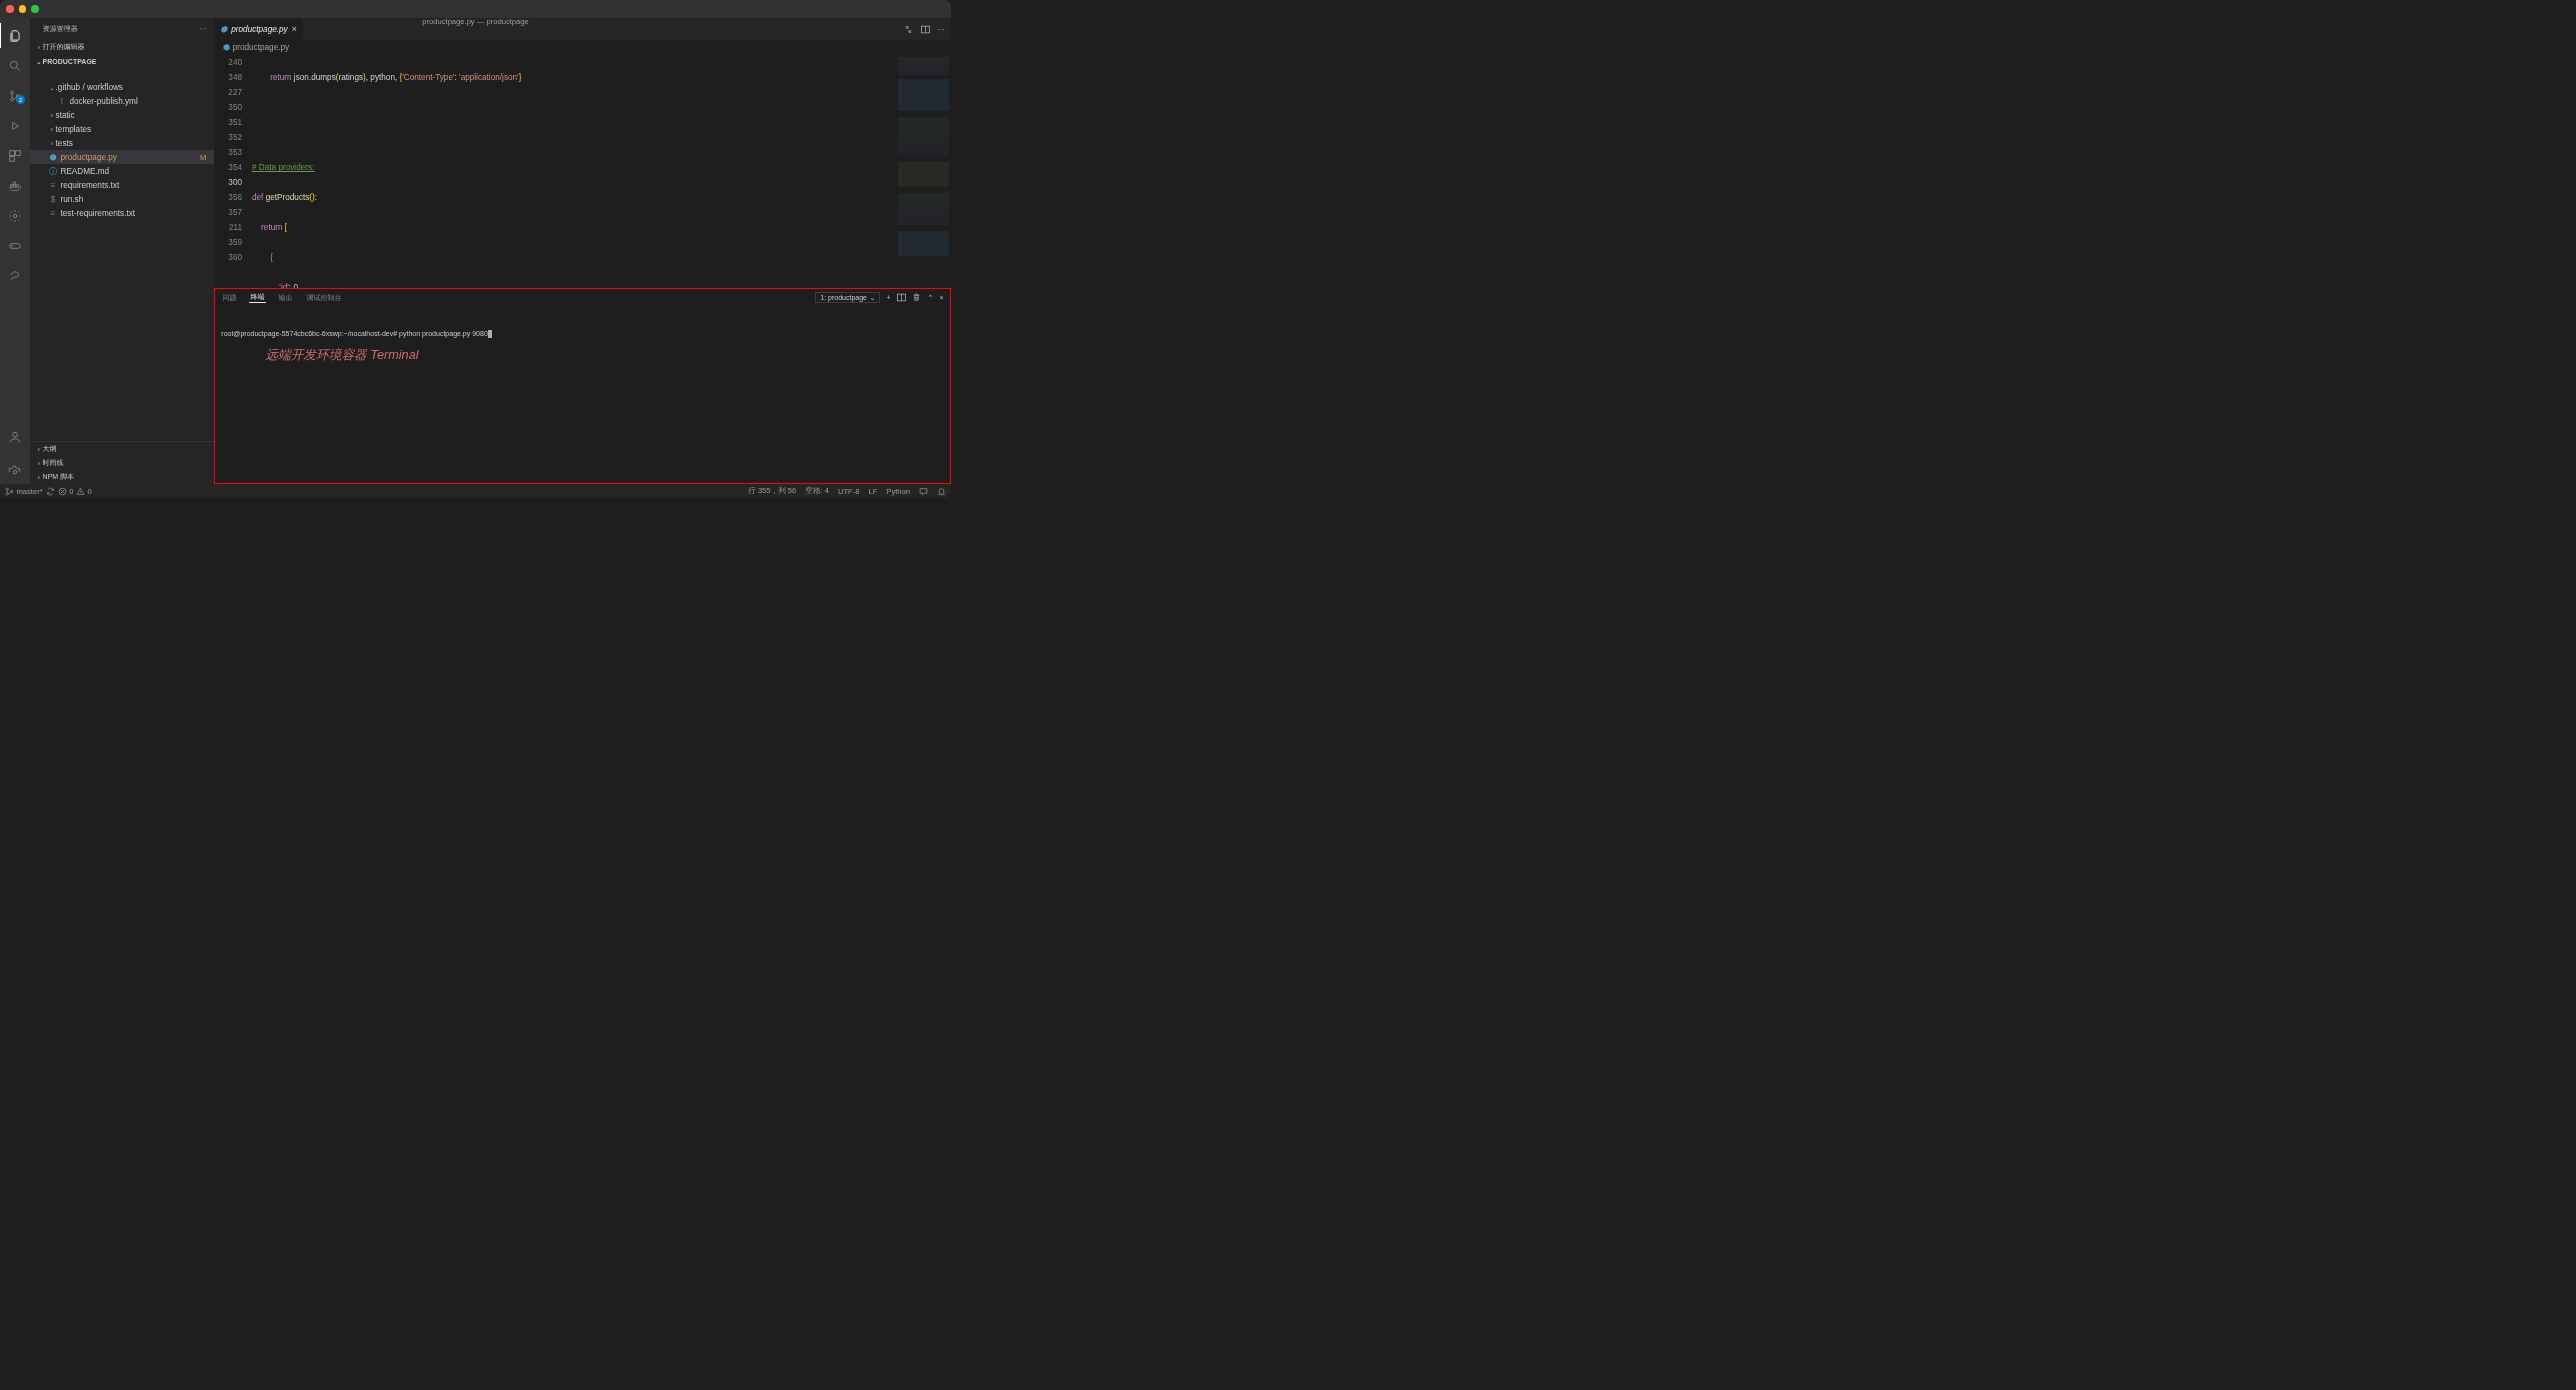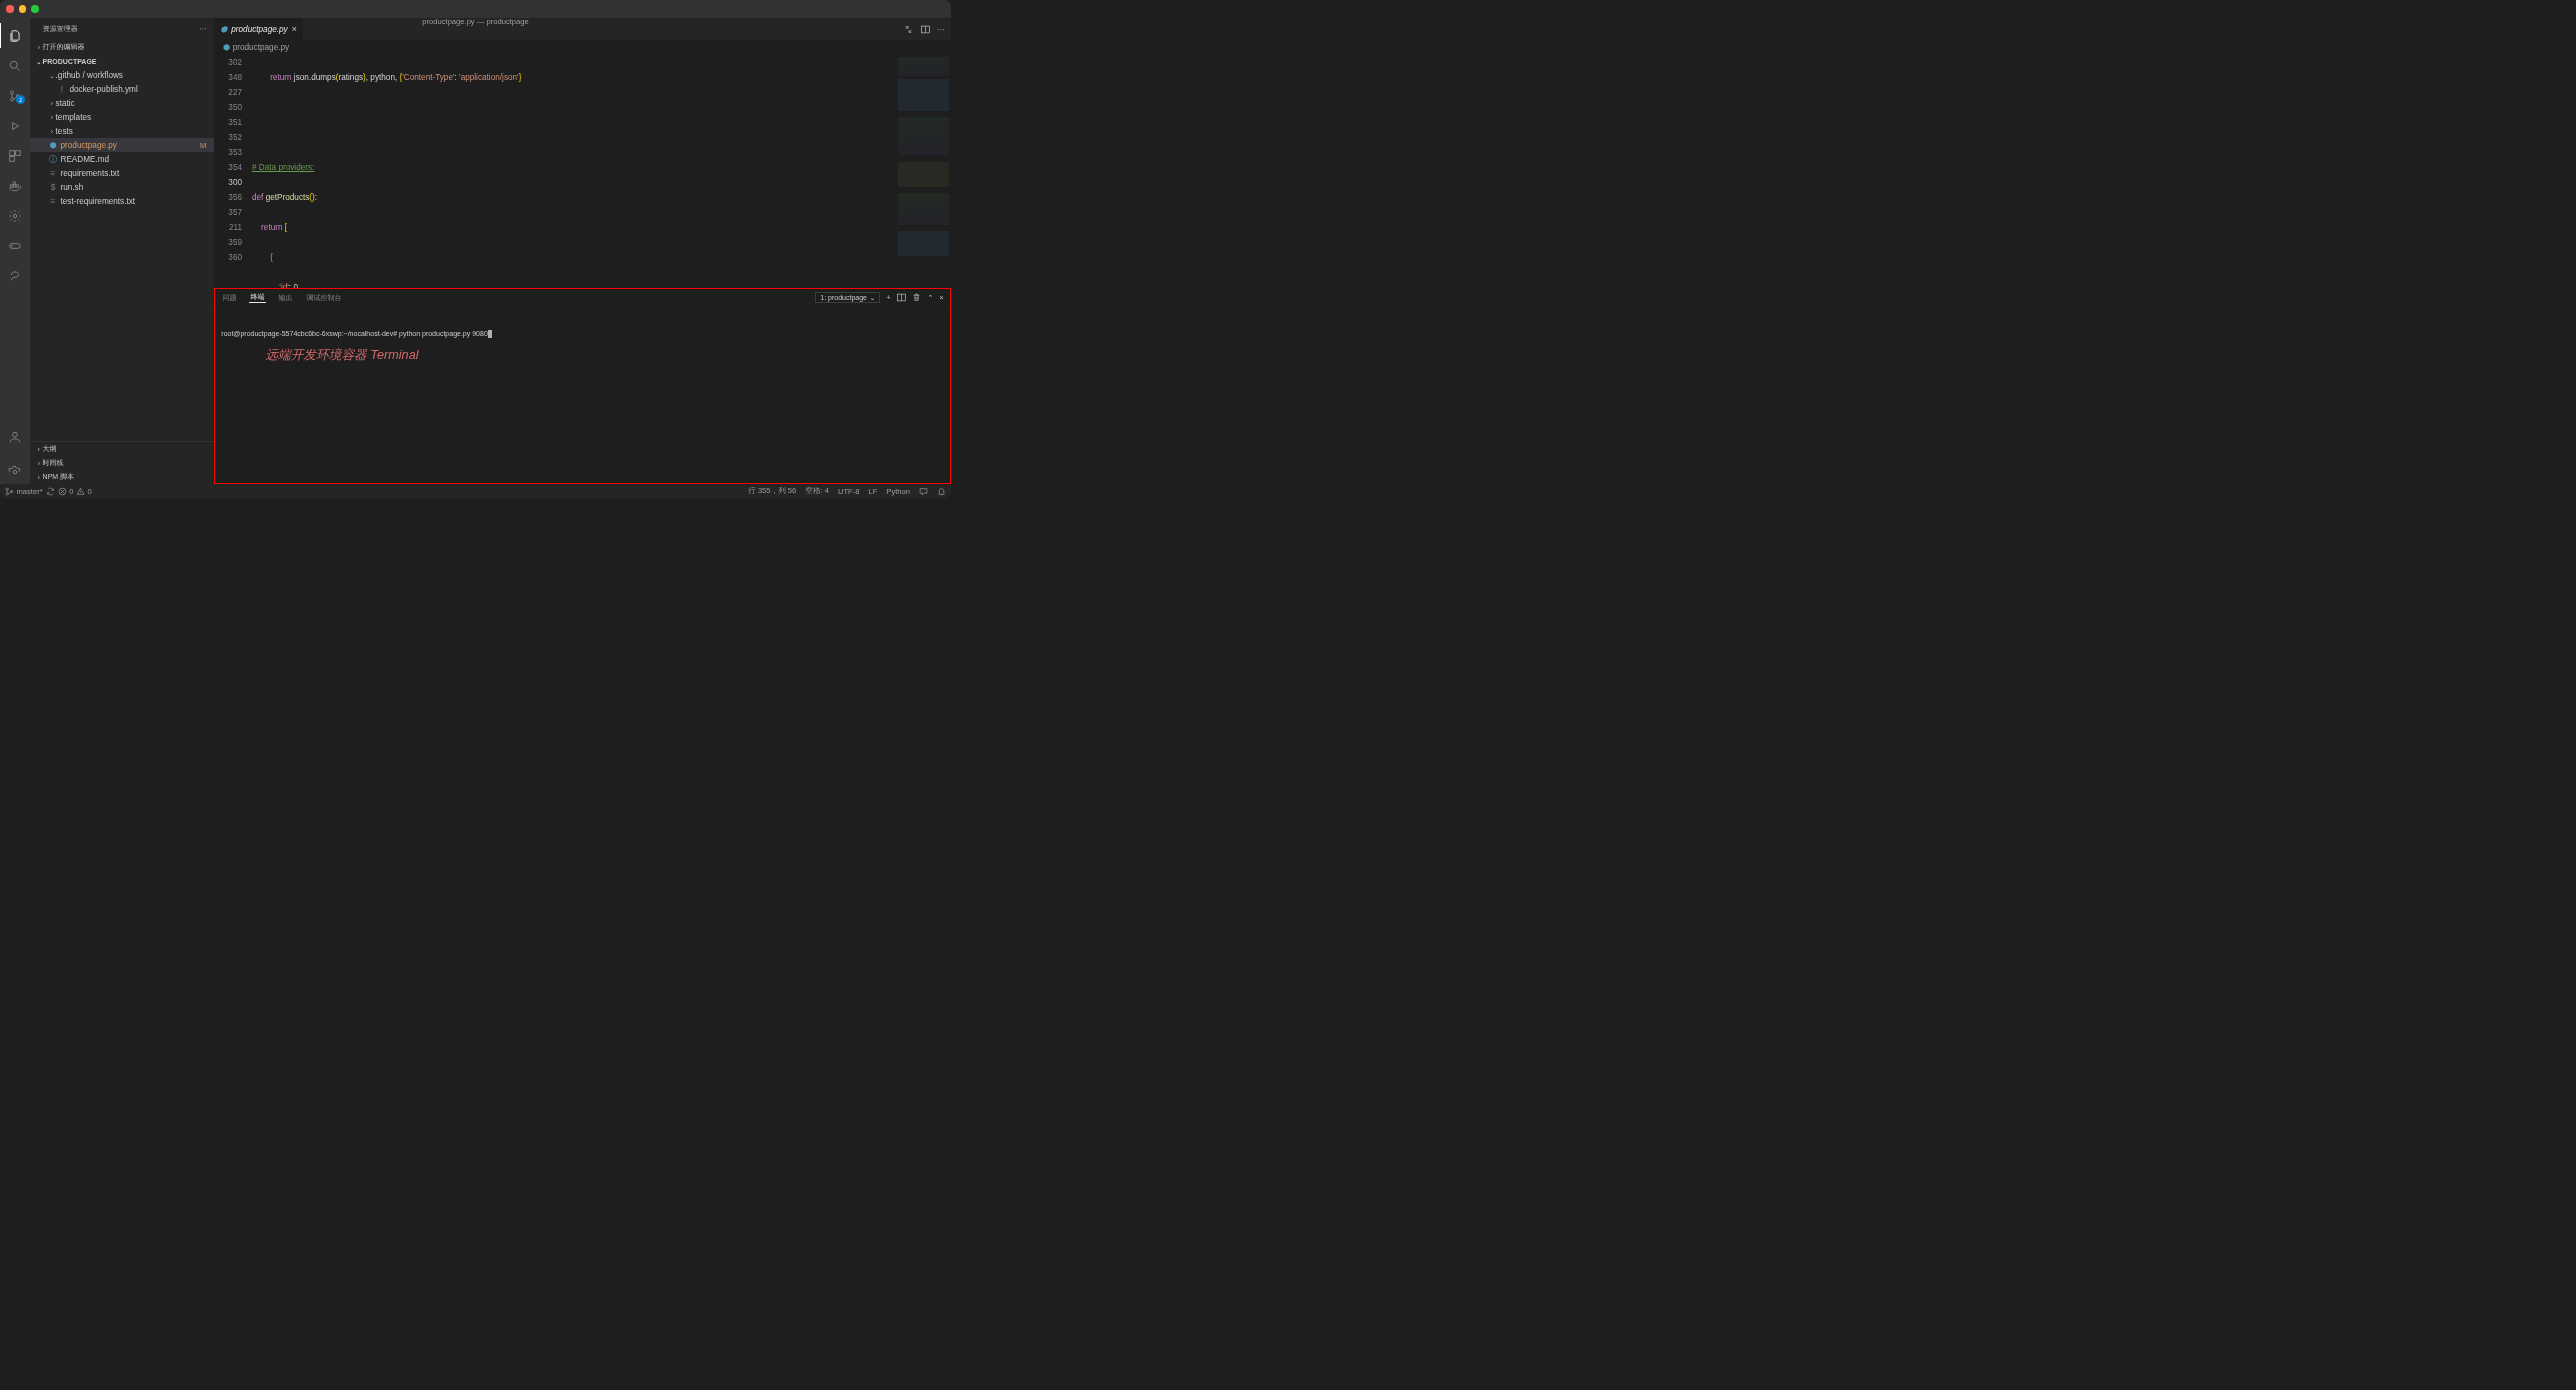--- a/index.html
+++ b/index.html
@@ -22,21 +22,21 @@
 .activity-item.active::before { content: ''; position: absolute; left: 0; top: 0; bottom: 0; width: 1.3px; background: #fff; }
 .activity-bottom { margin-top: auto; margin-bottom: 5px; }
 .badge { position: absolute; bottom: 3.8px; right: 5px; background: #007acc; color: #fff; border-radius: 5px; font-size: 5.7px; min-width: 9px; height: 9px; display: flex; align-items: center; justify-content: center; padding: 0 1.9px; }
 
 .sidebar { width: 184px; background: #252526; display: flex; flex-direction: column; }
 .sidebar-header { height: 22px; display: flex; align-items: center; justify-content: space-between; padding: 0 7.6px 0 12.7px; color: #bbbbbb; font-size: 7px; }
 .sidebar-actions { color: #c5c5c5; }
 .section-head { height: 14px; display: flex; align-items: center; padding: 0 2.5px 0 5px; font-size: 7px; color: #cccccc; cursor: pointer; }
 .section-head.bold { font-weight: 700; text-transform: uppercase; }
 .chev { width: 7.6px; display: inline-flex; justify-content: center; color: #c5c5c5; font-size: 6.3px; }
-.tree { flex: 1; overflow: auto; }
+.tree { flex: 1; overflow: auto; margin-top: 12px; }
 .tree-row { height: 14px; display: flex; align-items: center; padding-left: 7.6px; font-size: 8.2px; color: #cccccc; cursor: pointer; white-space: nowrap; }
 .tree-row.sel { background: #37373d; }
 .tree-row .status { margin-left: auto; margin-right: 7.6px; color: #d19a66; font-size: 7.6px; }
 .indent1 { padding-left: 18px; }
 .indent2 { padding-left: 27px; }
 .icon-folder, .icon-file, .icon-py, .icon-info, .icon-dollar, .icon-txt { width: 10px; display: inline-flex; justify-content: center; margin-right: 2.5px; }
 .sidebar-bottom { border-top: 0.6px solid #333; }
 .sidebar-bottom .section-head { text-transform: none; font-weight: 400; }
 
 .editor-area { flex: 1; display: flex; flex-direction: column; min-width: 0; background: #1e1e1e; }
@@ -262,21 +262,21 @@
           <span>⋯</span>
         </div>
       </div>
       <div class="breadcrumb">
         <span style="color:#519aba">⬢</span>
         <span>productpage.py</span>
       </div>
 
       <div class="code-wrap">
         <div class="gutter">
-<div>302</div>
+<div>240</div>
 <div>348</div>
 <div>227</div>
 <div>350</div>
 <div>351</div>
 <div>352</div>
 <div>353</div>
 <div>354</div>
 <div class="cur">300</div>
 <div>356</div>
 <div>357</div>

